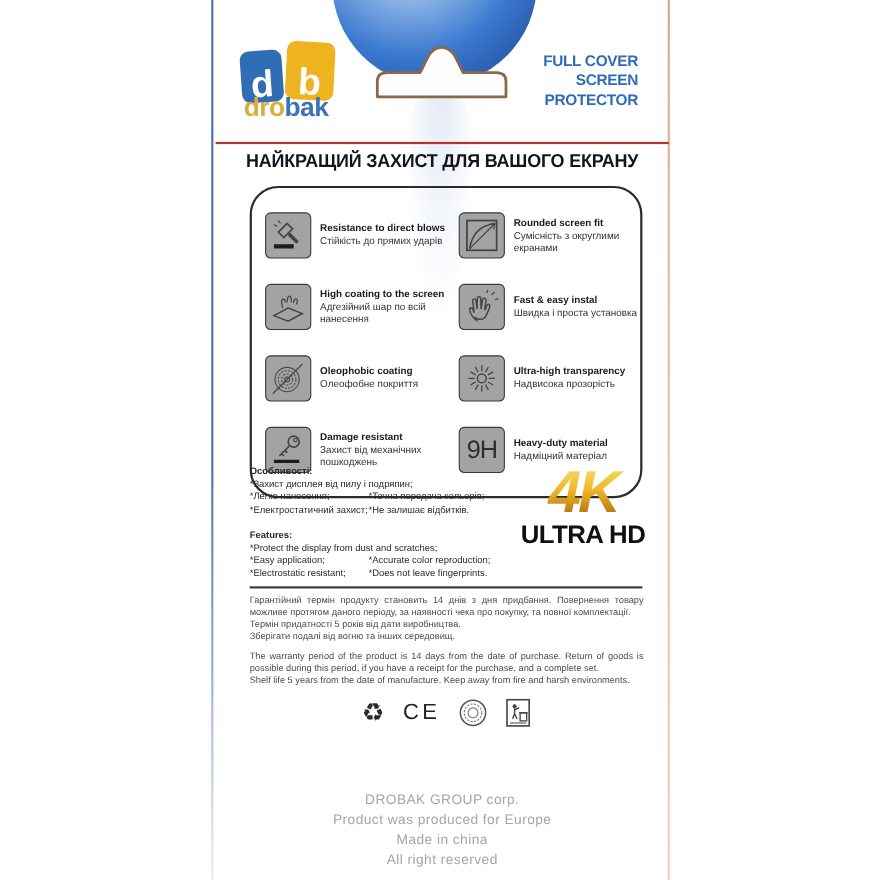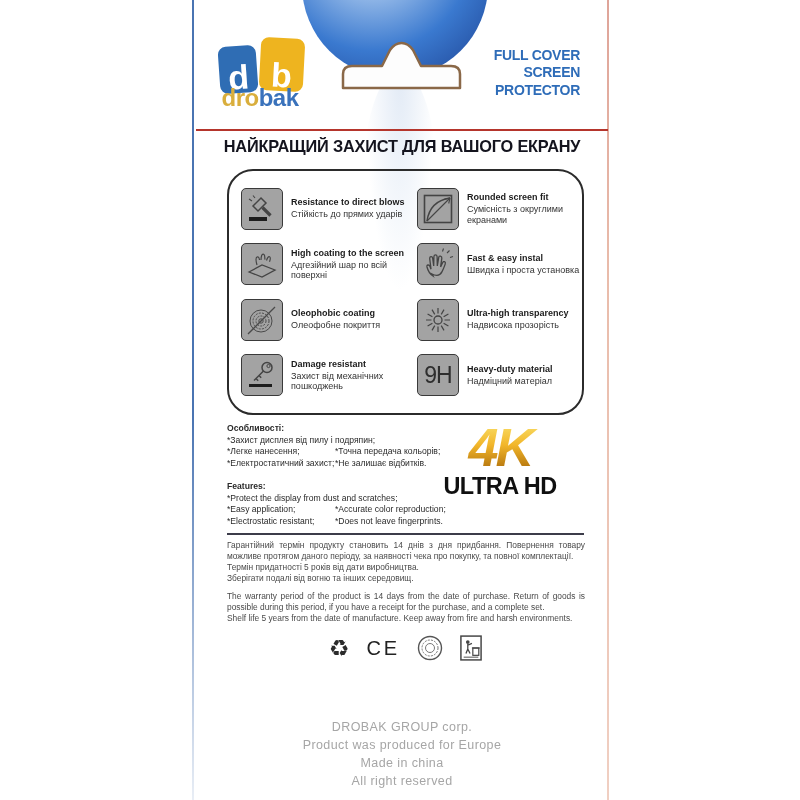--- a/index.html
+++ b/index.html
@@ -30,40 +30,40 @@
   .logo-word .bak{color:#3a72bb;}
 
   .tagline{left:440px;top:47px;width:140px;text-align:right;color:#2e6cb8;
     font-weight:bold;font-size:14px;line-height:1.24;letter-spacing:-0.3px;}
 
   .red-rule{left:196px;top:129px;width:412px;height:2px;background:#b5352c;}
   .header{left:196px;top:137px;width:412px;text-align:center;font-size:17px;font-weight:bold;
     color:#14141e;letter-spacing:-0.2px;transform:scaleX(.96);}
 
   
-  .feature-box{left:227px;top:169px;width:357px;height:246px;border:2px solid #2b2b2b;border-radius:26px;
+  .feature-box{left:227px;top:169px;width:357px;height:284px;border:2px solid #2b2b2b;border-radius:26px;
     box-sizing:border-box;display:grid;grid-template-columns:1fr 1fr;grid-template-rows:repeat(4,1fr);
     padding:10px 4px 10px 12px;column-gap:4px;}
   .cell{display:flex;align-items:center;gap:8px;}
   .icon-box{width:40px;height:40px;border:1.5px solid #3a3a3a;border-radius:5px;flex:0 0 auto;
     display:flex;align-items:center;justify-content:center;background:#a3a3a3;}
   .cell .txt{width:122px;}
   .cell .en{font-size:9px;color:#1b1b1b;font-weight:bold;margin-bottom:2px;line-height:1.12;}
   .cell .uk{font-size:9px;color:#333;line-height:1.18;}
   .nine-h{font-size:23px;color:#2e2e2e;font-weight:500;letter-spacing:-1px;}
 
   
   .feats{width:300px;font-size:8.6px;color:#2a2a2a;line-height:1.35;}
   .feats-uk{left:227px;top:423px;}
   .feats-en{left:227px;top:481px;}
   .sec-title{font-weight:bold;}
   .bullet-grid{display:grid;grid-template-columns:108px 1fr;}
 
   
-  .badge4k{left:432px;top:422px;width:136px;text-align:center;}
+  .badge4k{left:462px;top:422px;width:136px;text-align:center;}
   .fourk{font-size:54px;font-weight:bold;font-style:italic;line-height:0.95;letter-spacing:-3px;
     background:linear-gradient(180deg,#f9e06a 0%,#f2b62a 45%,#b97a10 88%);
     -webkit-background-clip:text;background-clip:text;color:transparent;}
   .uhd{font-size:23px;font-weight:bold;color:#101010;letter-spacing:-0.5px;margin-top:0px;transform:scaleX(1.02);}
 
   .sep{left:227px;top:533px;width:357px;height:1.5px;background:#3c3c4a;}
 
   .warranty{left:227px;top:540px;width:358px;font-size:8.4px;color:#4a4a4a;line-height:1.3;}
   .warranty .just{text-align:justify;}
   .warranty-en{top:591px;}
@@ -143,21 +143,21 @@
 
     <div class="cell">
       <div class="icon-box">
         <svg width="34" height="34" viewBox="0 0 34 34">
           <path d="M4 25 L17 18 L30 23 L17 30 Z" fill="none" stroke="#444" stroke-width="1.3"></path>
           <path d="M12 18 q-2 -7 0 -8 q2 -0.6 2.5 3 M16 13 q0.2 -6 2.2 -5.8 q2 0.2 1.6 5.4 M21.5 13.5 q1.4 -4.4 3 -3.7 q1.6 0.7 0 5" fill="none" stroke="#444" stroke-width="1.2"></path>
         </svg>
       </div>
       <div class="txt">
         <div class="en">High coating to the screen</div>
-        <div class="uk">Адгезійний шар по всій поверхні</div>
+        <div class="uk">Адгезійний шар по всій нанесення</div>
       </div>
     </div>
 
     <div class="cell">
       <div class="icon-box">
         <svg width="34" height="34" viewBox="0 0 34 34">
           <path d="M12 29 q-4.5 -3 -6 -9 q-0.4 -1.8 1 -2 q1.4 -0.2 2 1.6 l1 2.6 l-1.3 -10.5 q-0.2 -1.8 1.2 -2 q1.5 -0.2 1.8 1.7 l1 7.6 l0.2 -9.3 q0 -1.9 1.6 -1.9 q1.6 0 1.6 1.9 l0.2 9.3 l1.4 -8.3 q0.3 -1.9 1.8 -1.6 q1.5 0.3 1.3 2.2 l-1.2 8.6 l2 -4.2 q0.8 -1.6 2 -1 q1.2 0.6 0.6 2.4 q-1.7 4.8 -3.3 7.8 q-1.8 3.4 -5 3.4 q-2.6 0 -4.9 -1.3 Z" fill="none" stroke="#444" stroke-width="1.3"></path>
           <path d="M26 6 l2.5 -2.5 M21.5 4.5 l1 -3 M29 10.5 l3 -1" stroke="#444" stroke-width="1.1"></path>
         </svg>
       </div>

